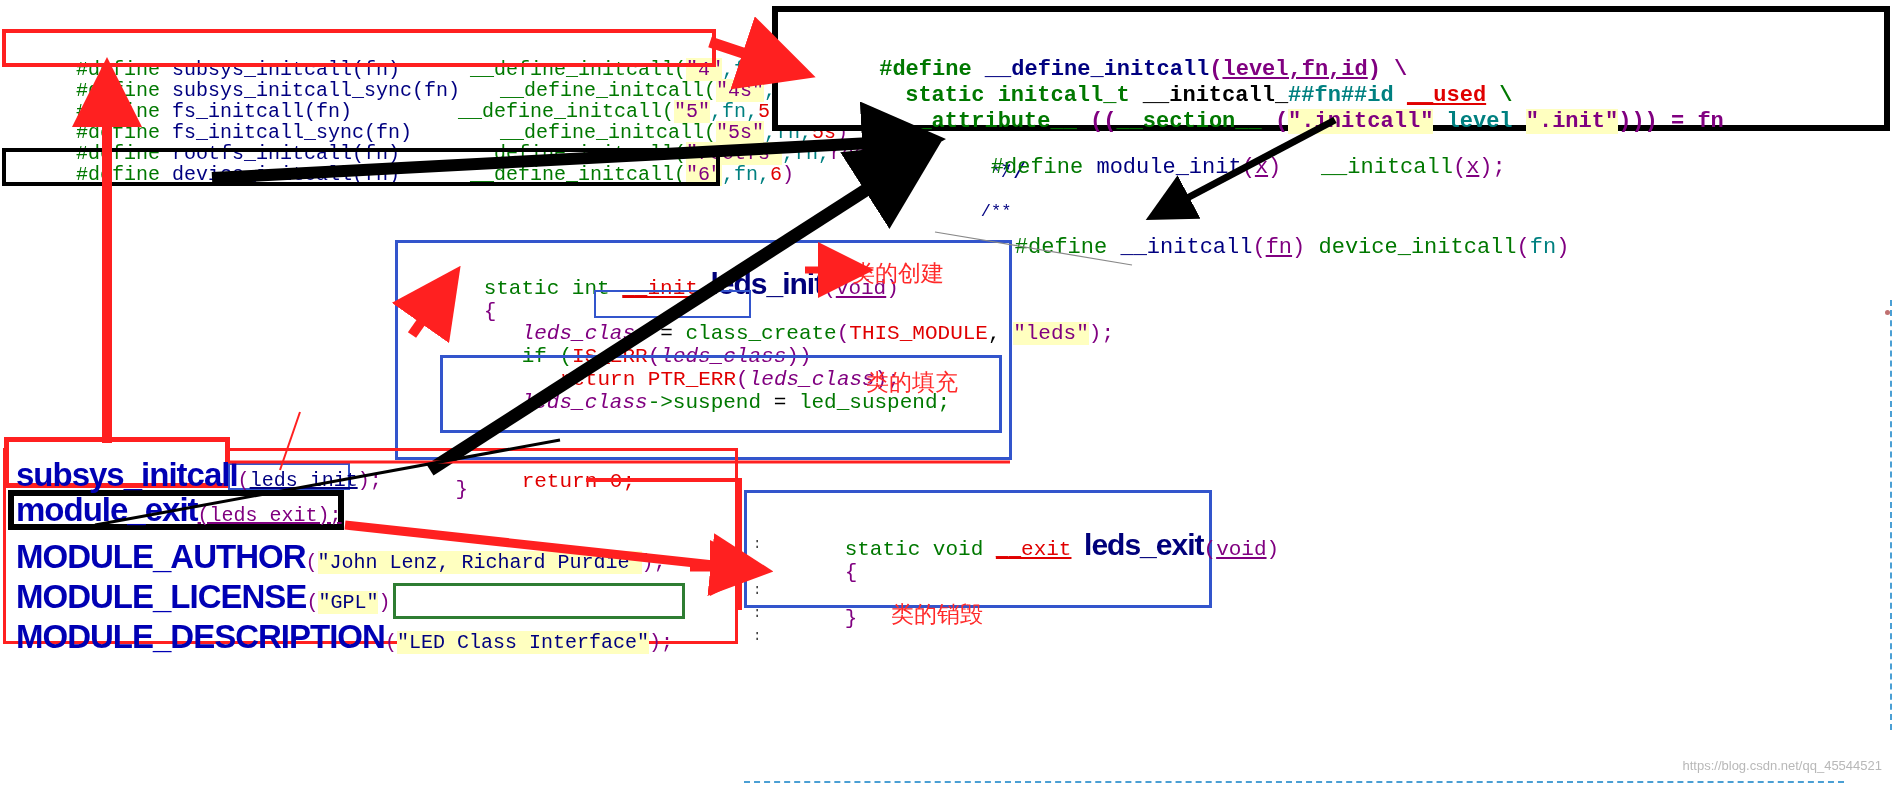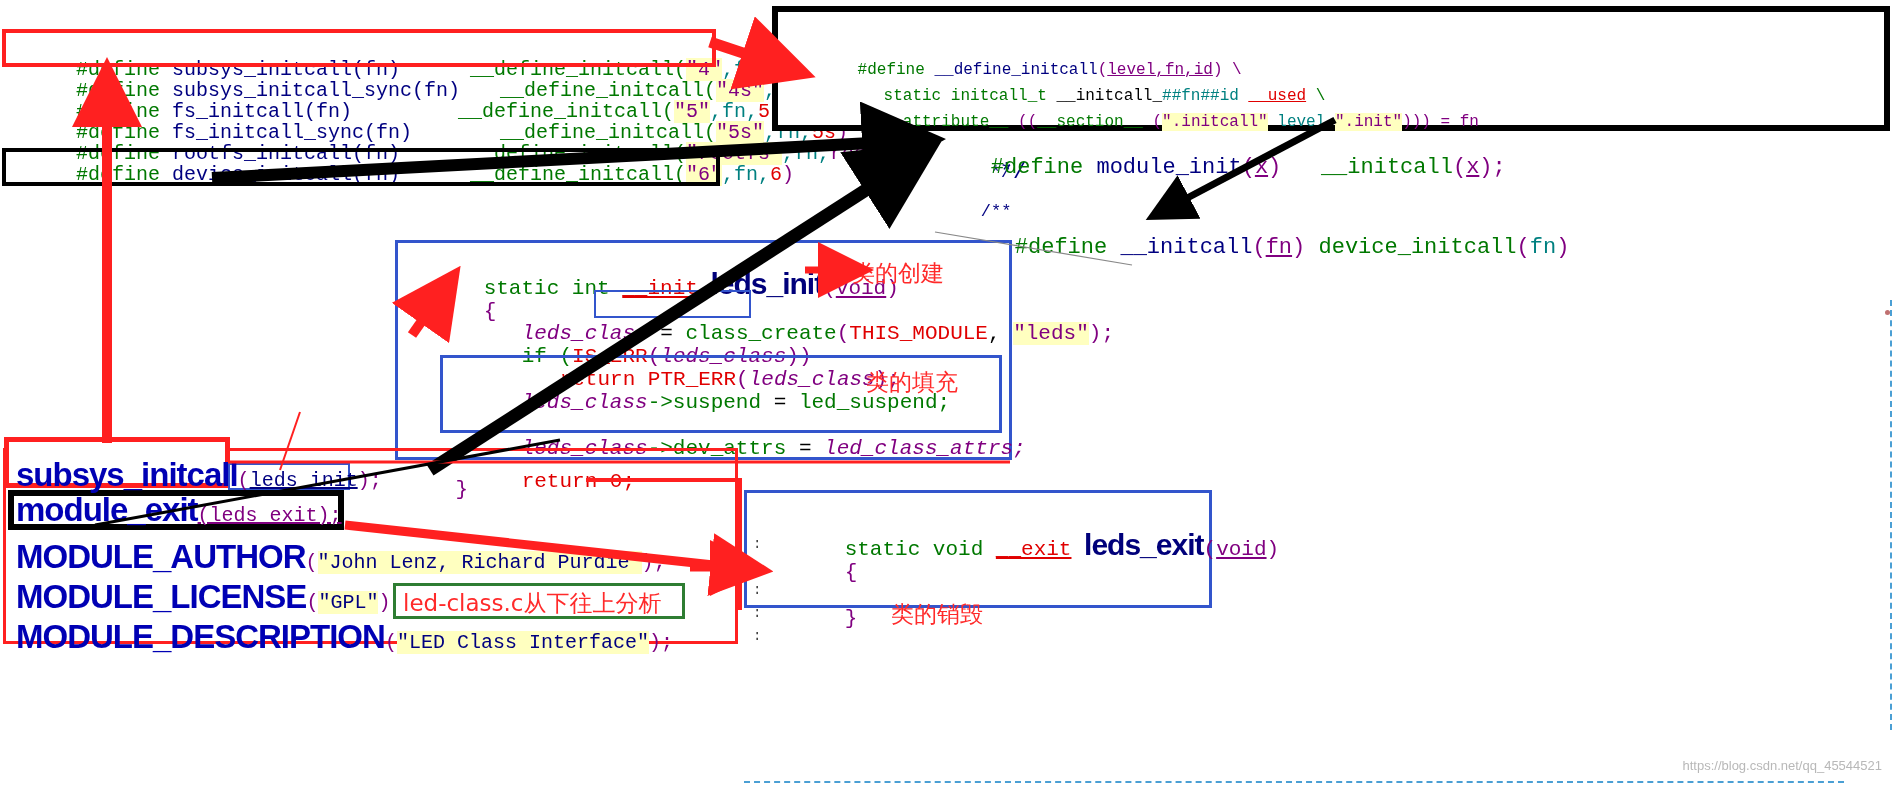--- a/index.html
+++ b/index.html
@@ -43,21 +43,21 @@
   #blk-rect-top{
     position:absolute;left:2px;top:148px;width:718px;height:38px;
     border:4px solid #000;box-sizing:border-box;
   }
 
   
   #define-box{
     position:absolute;left:772px;top:6px;width:1118px;height:125px;
     border:6px solid #000;box-sizing:border-box;background:#fff;
   }
-  #define-box .ln{position:absolute;font-size:16px;line-height:24px;}
+  #define-box .ln{position:absolute;font-size:22px;line-height:24px;font-weight:bold;}
 
   
   .frag{position:absolute;font-size:22px;line-height:24px;}
 
   
   #leds-init-box{
     position:absolute;left:395px;top:240px;width:617px;height:220px;
     border:3px solid #3355cc;box-sizing:border-box;background:#fff;
   }
   #leds-init-box .ln{position:absolute;font-size:21px;line-height:23px;}
@@ -256,23 +256,20 @@
     </div>
     <div class="ln" style="left:48px;top:79px;">
       <span class="grn">if (</span><span class="red">IS_ERR</span><span class="mag">(</span><span class="mag ital">leds_class</span><span class="mag">))</span>
     </div>
     <div class="ln" style="left:86px;top:102px;">
       <span class="red">return </span><span class="red">PTR_ERR</span><span class="mag">(</span><span class="mag ital">leds_class</span><span class="mag">);</span>
     </div>
     <div class="ln" style="left:48px;top:125px;">
       <span class="mag ital">leds_class</span><span class="grn">-&gt;suspend</span><span class="blk"> = </span><span class="grn">led_suspend;</span>
     </div>
-    <div class="ln" style="left:48px;top:171px;">
-      <span class="mag ital">leds_class</span><span class="grn">-&gt;dev_attrs</span><span class="blk"> = </span><span class="mag ital">led_class_attrs;</span>
-    </div>
     <div class="ln" style="left:48px;top:204px;">
       <span class="red">return 0;</span>
     </div>
   </div>
   <div class="code" style="position:absolute;left:405px;top:455px;font-size:21px;">
     <span class="mag">}</span>
   </div>
 
   <div id="class-create-rect"></div>
   <div id="fill-rect"></div>
@@ -303,23 +300,20 @@
 
   <div style="position:absolute;left:16px;top:578px;">
     <span class="macroname">MODULE_LICENSE</span><span class="code mag" style="font-size:20px;">(</span><span class="code nav hl" style="font-size:20px;">"GPL"</span><span class="code mag" style="font-size:20px;">);</span>
   </div>
 
   <div style="position:absolute;left:16px;top:618px;">
     <span class="macroname">MODULE_DESCRIPTION</span><span class="code mag" style="font-size:20px;">(</span><span class="code nav hl" style="font-size:20px;">"LED Class Interface"</span><span class="code mag" style="font-size:20px;">);</span>
   </div>
 
   <div id="cn-note-rect"></div>
-  <div class="cn" style="position:absolute;left:403px;top:588px;font-size:23px;">
-    <span>led-class.c从下往上分析</span>
-  </div>
 
   <div id="leds-exit-box" class="code">
     <div style="position:absolute;left:6px;top:4px;width:6px;height:108px;">
       <div style="font-size:14px;color:#444;line-height:23px;">:<br>:<br>:<br>:<br>:</div>
     </div>
     <div class="ln" style="left:22px;top:5px;">
       <span class="grn">static void </span><span class="red ul">__exit</span><span>&nbsp;</span><span class="bigname">leds_exit</span><span class="mag">(</span><span class="mag ul">void</span><span class="mag">)</span>
     </div>
     <div class="ln" style="left:22px;top:33px;">
       <span class="mag">{</span>

